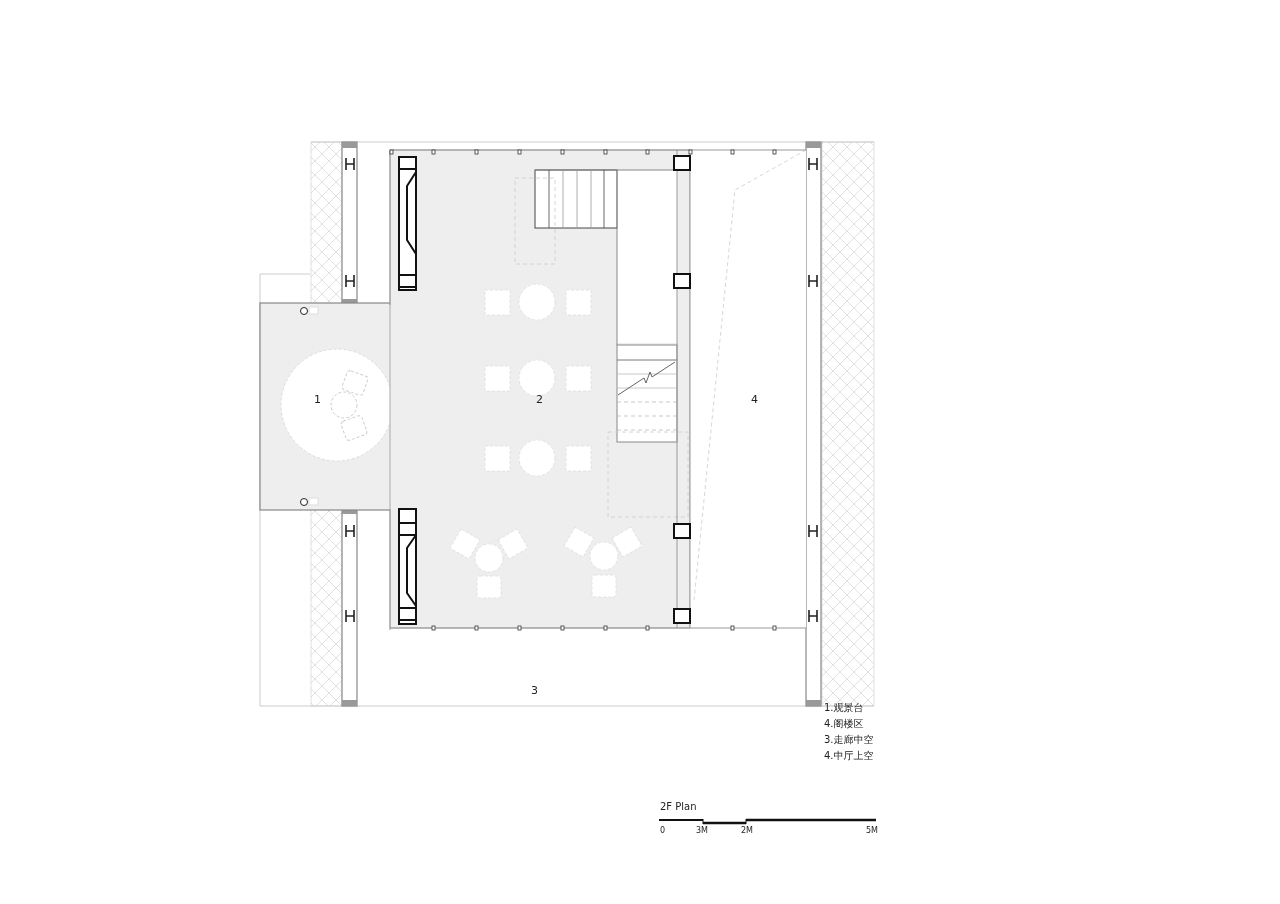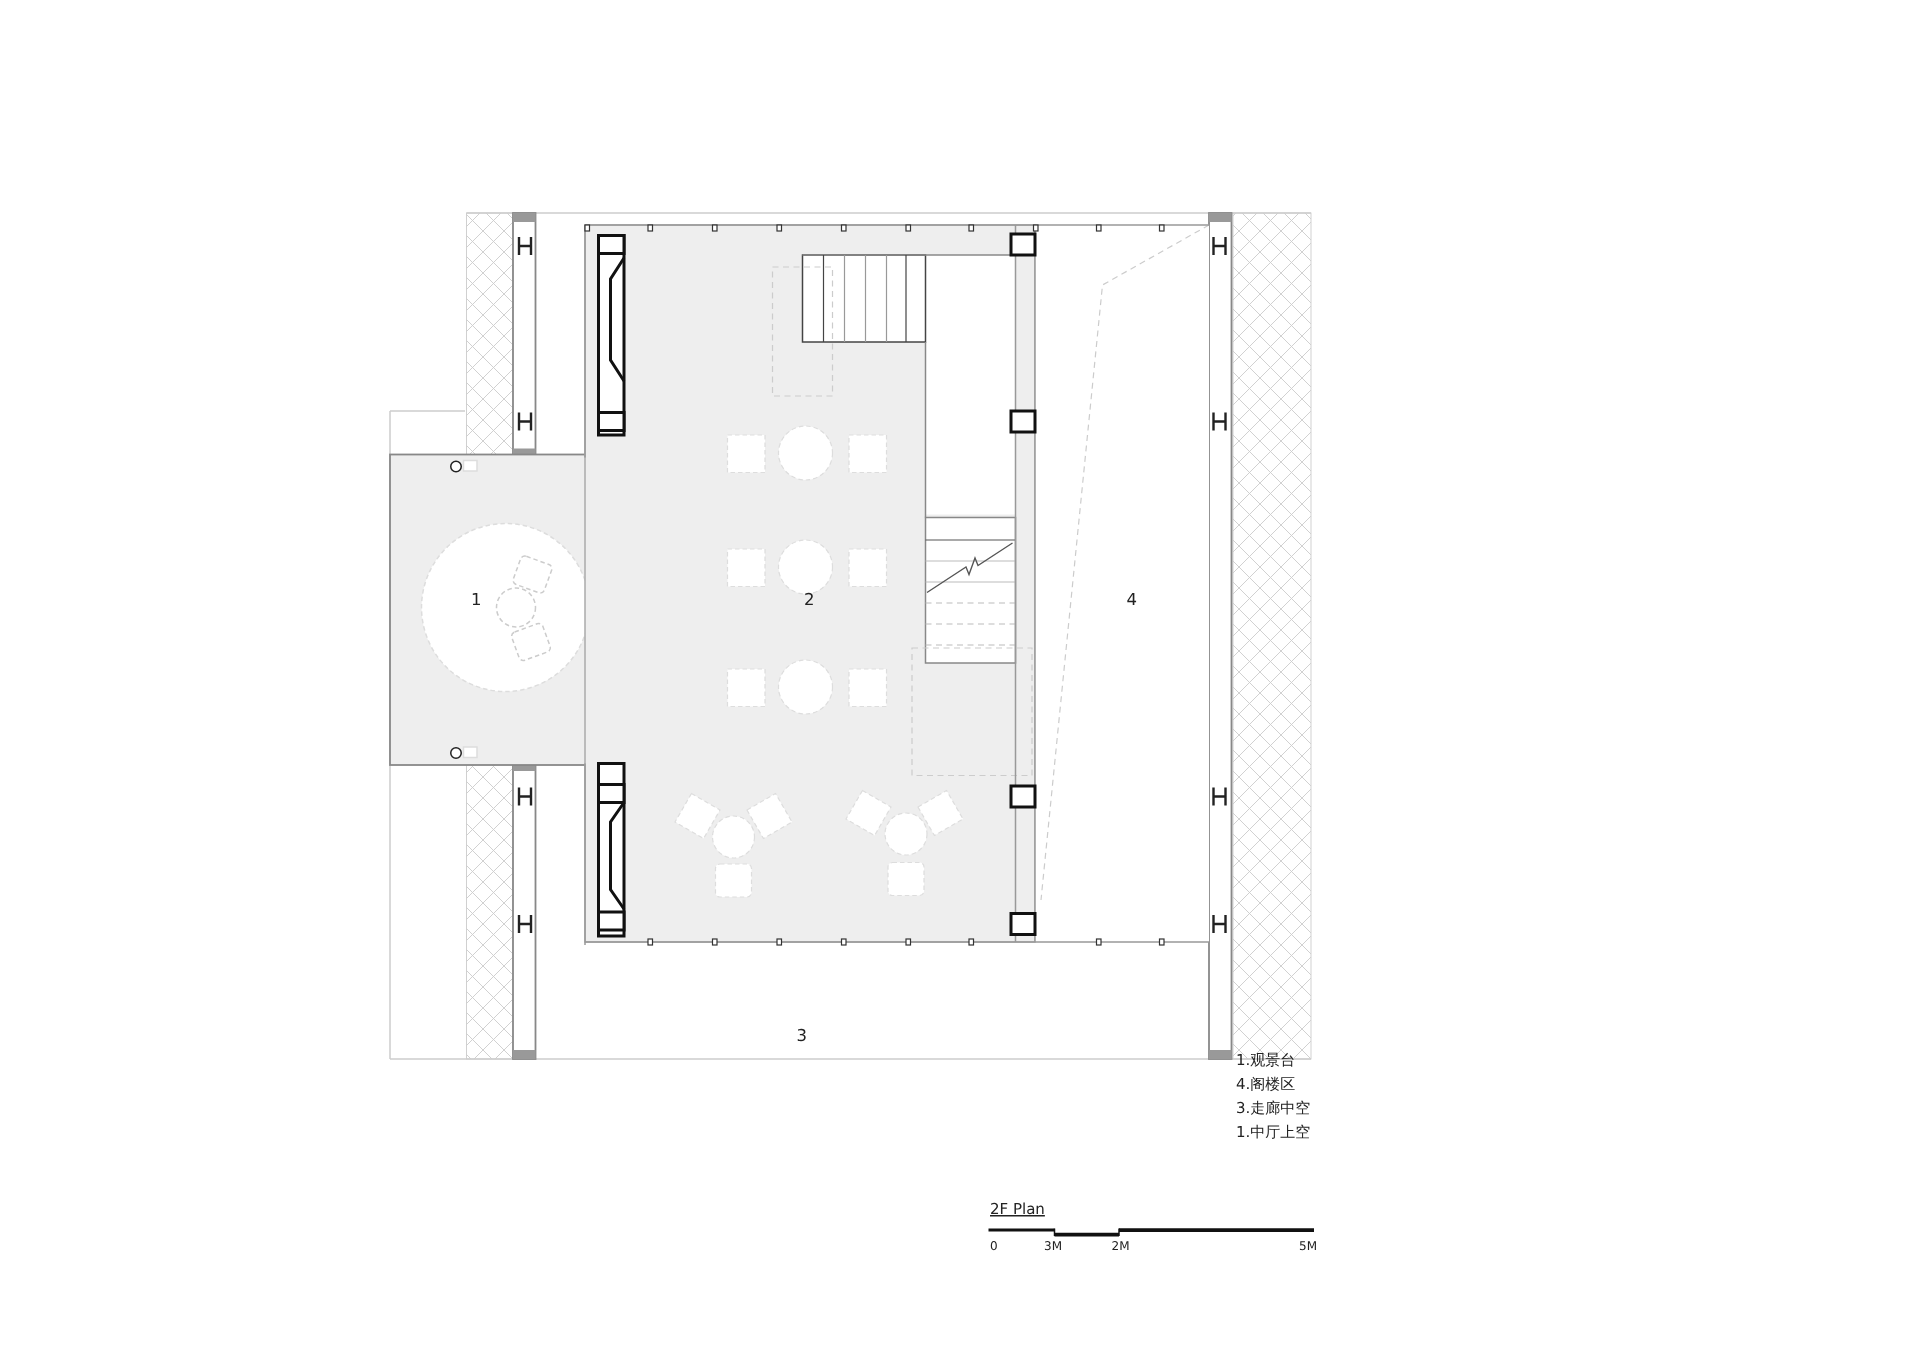--- a/index.html
+++ b/index.html
@@ -2,21 +2,21 @@
 <html><head>
 <meta charset="utf-8">
 <style>
   html, body { margin: 0; padding: 0; background: #ffffff; }
   body { width: 1280px; height: 904px; position: relative; overflow: hidden;
          font-family: "DejaVu Sans", sans-serif; }
   #plan { position: absolute; left: 0; top: 0; }
   .legend { position: absolute; left: 824px; top: 700px; font-size: 10px; color: #222;
             line-height: 16px; }
   .legend div { white-space: nowrap; }
-  .plan-title { position: absolute; left: 660px; top: 801px; font-size: 10px; color: #222; text-decoration: underline; }
+  .plan-title { position: absolute; left: 660px; top: 801px; font-size: 10px; color: #222; }
   .scale-lbl { position: absolute; top: 826px; font-size: 8px; color: #222; }
   .room-lbl { font-family: "DejaVu Sans", sans-serif; font-size: 11px; fill: #222; }
 </style>
 </head>
 <body>
 
 <svg id="plan" width="1280" height="904" viewBox="0 0 1280 904">
   <defs>
     <pattern id="hatch" width="14" height="14" patternUnits="userSpaceOnUse">
       <path d="M0 0 L14 14 M14 0 L0 14" stroke="#cccccc" stroke-width="0.6"></path>
@@ -213,20 +213,20 @@
     <line x1="746" y1="820" x2="876" y2="820" stroke-width="2.5"></line>
     <line x1="703" y1="819" x2="703" y2="824" stroke-width="1"></line>
     <line x1="746" y1="819" x2="746" y2="824" stroke-width="1"></line>
   </g>
 </svg>
 
 <div class="legend">
   <div>1.观景台</div>
   <div>4.阁楼区</div>
   <div>3.走廊中空</div>
-  <div>1.中厅上空</div>
+  <div>4.中厅上空</div>
 </div>
 
 <div class="plan-title">2F  Plan</div>
 <div class="scale-lbl" style="left:660px">0</div>
 <div class="scale-lbl" style="left:696px">3M</div>
 <div class="scale-lbl" style="left:741px">2M</div>
 <div class="scale-lbl" style="left:866px">5M</div>
 
 </body></html>

